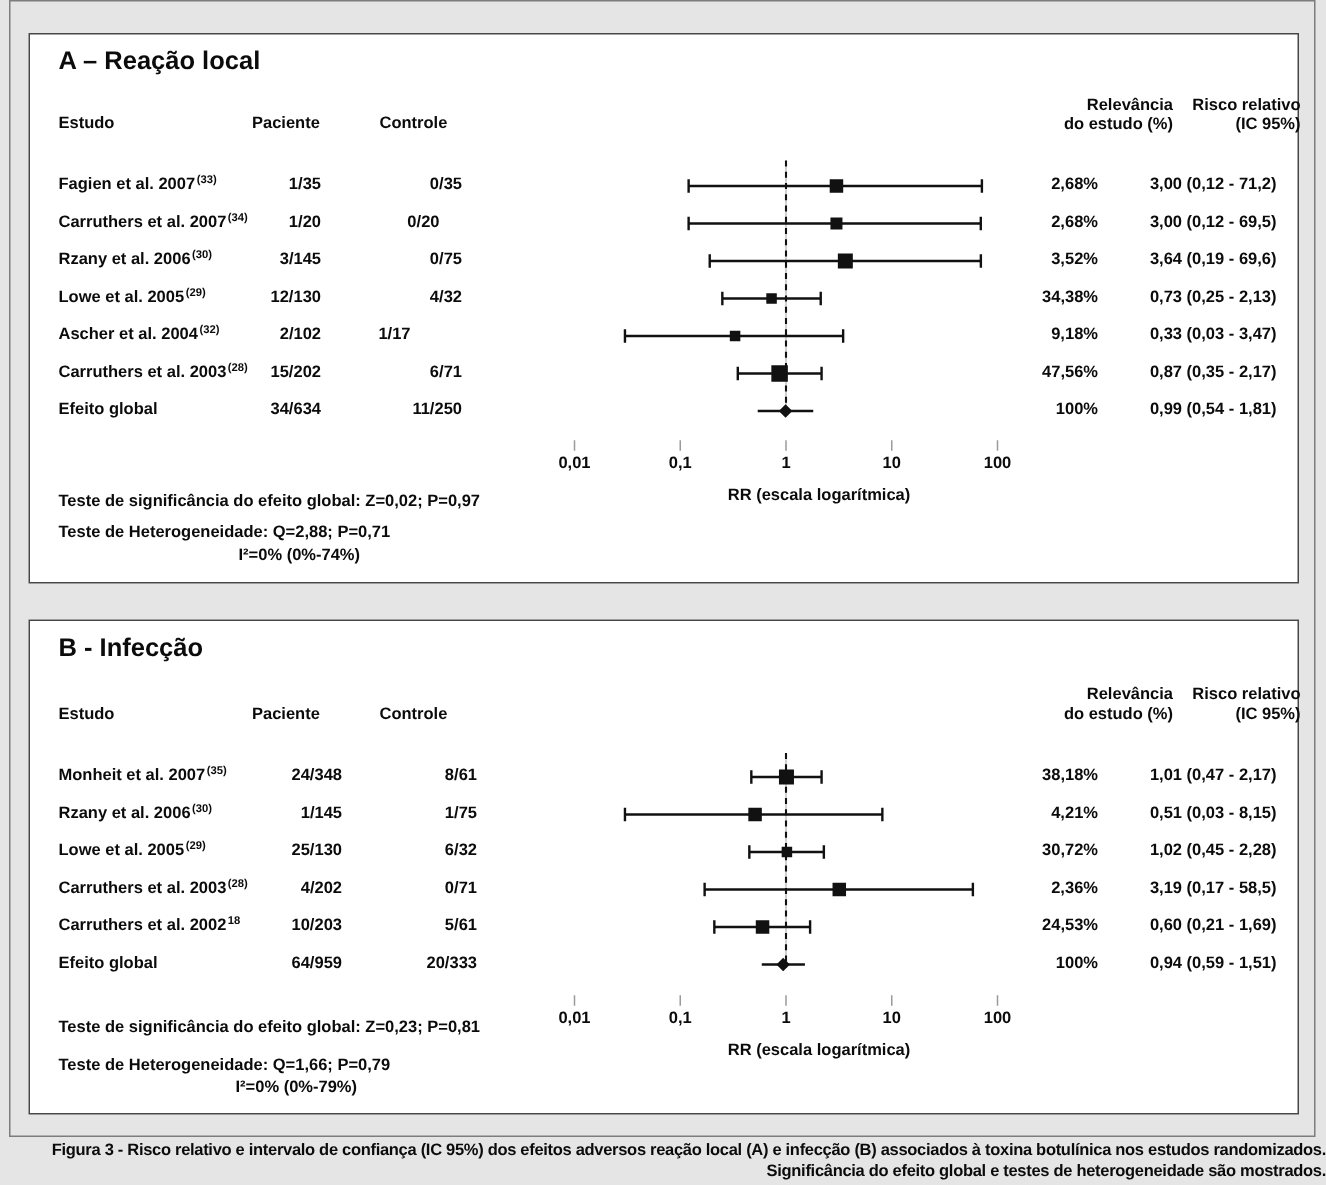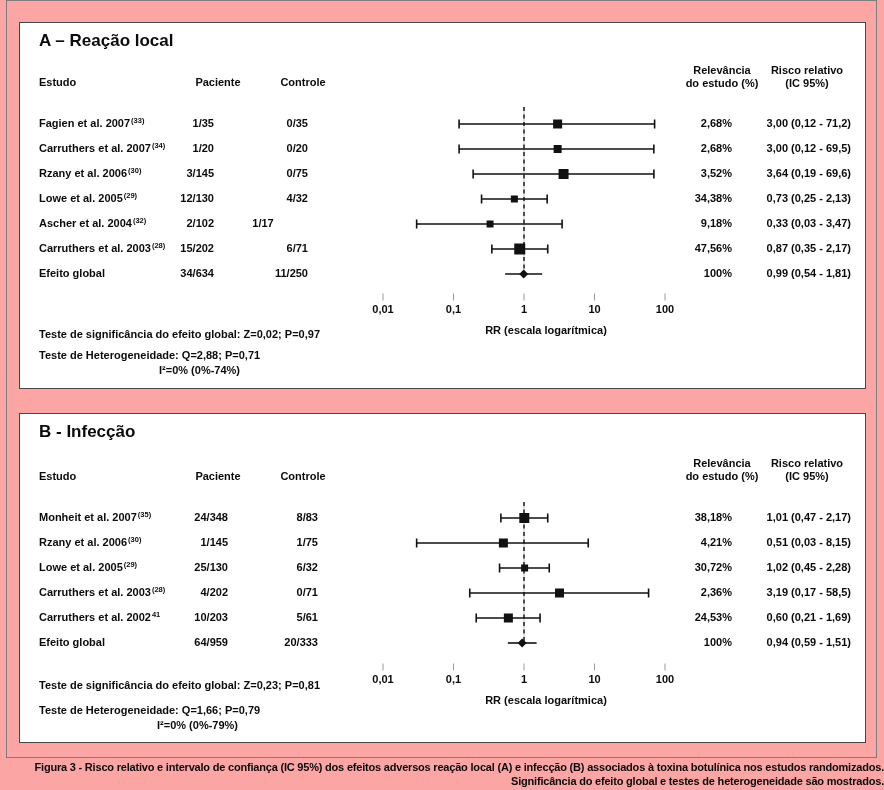--- a/index.html
+++ b/index.html
@@ -1,27 +1,27 @@
 <!DOCTYPE html>
 <html><head>
 <meta charset="utf-8">
 <style>
   html,body{margin:0;padding:0;background:#ffffff;}
   #figure{
-    position:relative;width:884px;height:790px;background:#fca5a5;
+    position:relative;width:884px;height:790px;background:#e5e5e5;
     font-family:"Liberation Sans",sans-serif;font-weight:700;color:#0b0b0b;overflow:hidden;
   }
   .outer-box{position:absolute;left:6px;top:0;width:871px;height:758px;border:1px solid #7d7d7d;box-sizing:border-box;}
   .panel{position:absolute;left:19px;width:847px;border:1px solid #474747;box-sizing:border-box;background:#ffffff;}
   #panelA{top:22px;height:367px;}
   #panelB{top:413px;height:330px;}
   .ptitle{position:absolute;left:19px;top:8px;margin:0;font-size:17px;font-weight:700;white-space:nowrap;}
   .hdr{position:absolute;font-size:11px;white-space:nowrap;}
-  .hdr.ctr{text-align:center;}
-  .hdr2{position:absolute;font-size:11px;line-height:13px;text-align:center;white-space:nowrap;}
+  .hdr.ctr{}
+  .hdr2{position:absolute;font-size:11px;line-height:13px;text-align:right;white-space:nowrap;}
   .rows,.ticks{position:absolute;left:0;top:0;width:100%;height:100%;}
   .cell{position:absolute;font-size:11px;line-height:13px;white-space:nowrap;}
   .cell.num{text-align:right;}
   .ref{font-size:7.5px;position:relative;top:-4px;margin-left:1px;}
   svg.plot{position:absolute;left:0;top:0;}
   .tick{position:absolute;width:56px;text-align:center;font-size:11px;white-space:nowrap;}
   .axis-label{position:absolute;left:376px;width:300px;text-align:center;font-size:11px;white-space:nowrap;}
   .stats{position:absolute;font-size:11px;white-space:nowrap;}
   .caption{position:absolute;left:0;width:884px;text-align:right;font-size:11px;letter-spacing:-0.2px;white-space:nowrap;}
 </style>
@@ -80,21 +80,21 @@
         <path d="M 499.19228121912727 251 L 503.69228121912727 246.5 L 508.19228121912727 251 L 503.69228121912727 255.5 Z" fill="#111111"></path>
       </svg>
     <div class="rows">
         <div class="cell" style="left: 19px; top: 94px;">Fagien et al. 2007<span class="ref">(33)</span></div>
         <div class="cell num" style="left: 104px; width: 90px; top: 94px;">1/35</div>
         <div class="cell num" style="left: 198px; width: 90px; top: 94px;">0/35</div>
         <div class="cell num" style="left: 622px; width: 90px; top: 94px;">2,68%</div>
         <div class="cell num" style="left: 691px; width: 140px; top: 94px;">3,00 (0,12 - 71,2)</div>
         <div class="cell" style="left: 19px; top: 119px;">Carruthers et al. 2007<span class="ref">(34)</span></div>
         <div class="cell num" style="left: 104px; width: 90px; top: 119px;">1/20</div>
-        <div class="cell num" style="left: 198px; width: 90px; top: 119px;">0/20</div>
+        <div class="cell num" style="left: 183px; width: 90px; top: 119px;">0/20</div>
         <div class="cell num" style="left: 622px; width: 90px; top: 119px;">2,68%</div>
         <div class="cell num" style="left: 691px; width: 140px; top: 119px;">3,00 (0,12 - 69,5)</div>
         <div class="cell" style="left: 19px; top: 144px;">Rzany et al. 2006<span class="ref">(30)</span></div>
         <div class="cell num" style="left: 104px; width: 90px; top: 144px;">3/145</div>
         <div class="cell num" style="left: 198px; width: 90px; top: 144px;">0/75</div>
         <div class="cell num" style="left: 622px; width: 90px; top: 144px;">3,52%</div>
         <div class="cell num" style="left: 691px; width: 140px; top: 144px;">3,64 (0,19 - 69,6)</div>
         <div class="cell" style="left: 19px; top: 169px;">Lowe et al. 2005<span class="ref">(29)</span></div>
         <div class="cell num" style="left: 104px; width: 90px; top: 169px;">12/130</div>
         <div class="cell num" style="left: 198px; width: 90px; top: 169px;">4/32</div>
@@ -169,39 +169,39 @@
         <line x1="456.2164602787413" y1="204" x2="520.066012675264" y2="204" stroke="#111111" stroke-width="1.6"></line>
         <line x1="456.2164602787413" y1="199.5" x2="456.2164602787413" y2="208.5" stroke="#111111" stroke-width="1.6"></line>
         <line x1="520.066012675264" y1="199.5" x2="520.066012675264" y2="208.5" stroke="#111111" stroke-width="1.6"></line>
         <rect x="483.8596631520469" y="199.5" width="9" height="9" fill="#111111"></rect>
         <line x1="487.8450668207712" y1="229" x2="516.6178747841684" y2="229" stroke="#111111" stroke-width="1.6"></line>
         <path d="M 497.6055136787788 229 L 502.1055136787788 224.5 L 506.6055136787788 229 L 502.1055136787788 233.5 Z" fill="#111111"></path>
       </svg>
     <div class="rows">
         <div class="cell" style="left: 19px; top: 97px;">Monheit et al. 2007<span class="ref">(35)</span></div>
         <div class="cell num" style="left: 118px; width: 90px; top: 97px;">24/348</div>
-        <div class="cell num" style="left: 208px; width: 90px; top: 97px;">8/83</div>
+        <div class="cell num" style="left: 208px; width: 90px; top: 97px;">8/61</div>
         <div class="cell num" style="left: 622px; width: 90px; top: 97px;">38,18%</div>
         <div class="cell num" style="left: 691px; width: 140px; top: 97px;">1,01 (0,47 - 2,17)</div>
         <div class="cell" style="left: 19px; top: 122px;">Rzany et al. 2006<span class="ref">(30)</span></div>
         <div class="cell num" style="left: 118px; width: 90px; top: 122px;">1/145</div>
         <div class="cell num" style="left: 208px; width: 90px; top: 122px;">1/75</div>
         <div class="cell num" style="left: 622px; width: 90px; top: 122px;">4,21%</div>
         <div class="cell num" style="left: 691px; width: 140px; top: 122px;">0,51 (0,03 - 8,15)</div>
         <div class="cell" style="left: 19px; top: 147px;">Lowe et al. 2005<span class="ref">(29)</span></div>
         <div class="cell num" style="left: 118px; width: 90px; top: 147px;">25/130</div>
         <div class="cell num" style="left: 208px; width: 90px; top: 147px;">6/32</div>
         <div class="cell num" style="left: 622px; width: 90px; top: 147px;">30,72%</div>
         <div class="cell num" style="left: 691px; width: 140px; top: 147px;">1,02 (0,45 - 2,28)</div>
         <div class="cell" style="left: 19px; top: 172px;">Carruthers et al. 2003<span class="ref">(28)</span></div>
         <div class="cell num" style="left: 118px; width: 90px; top: 172px;">4/202</div>
         <div class="cell num" style="left: 208px; width: 90px; top: 172px;">0/71</div>
         <div class="cell num" style="left: 622px; width: 90px; top: 172px;">2,36%</div>
         <div class="cell num" style="left: 691px; width: 140px; top: 172px;">3,19 (0,17 - 58,5)</div>
-        <div class="cell" style="left: 19px; top: 197px;">Carruthers et al. 2002<span class="ref">41</span></div>
+        <div class="cell" style="left: 19px; top: 197px;">Carruthers et al. 2002<span class="ref">18</span></div>
         <div class="cell num" style="left: 118px; width: 90px; top: 197px;">10/203</div>
         <div class="cell num" style="left: 208px; width: 90px; top: 197px;">5/61</div>
         <div class="cell num" style="left: 622px; width: 90px; top: 197px;">24,53%</div>
         <div class="cell num" style="left: 691px; width: 140px; top: 197px;">0,60 (0,21 - 1,69)</div>
         <div class="cell" style="left: 19px; top: 222px;">Efeito global</div>
         <div class="cell num" style="left: 118px; width: 90px; top: 222px;">64/959</div>
         <div class="cell num" style="left: 208px; width: 90px; top: 222px;">20/333</div>
         <div class="cell num" style="left: 622px; width: 90px; top: 222px;">100%</div>
         <div class="cell num" style="left: 691px; width: 140px; top: 222px;">0,94 (0,59 - 1,51)</div>
       </div>

